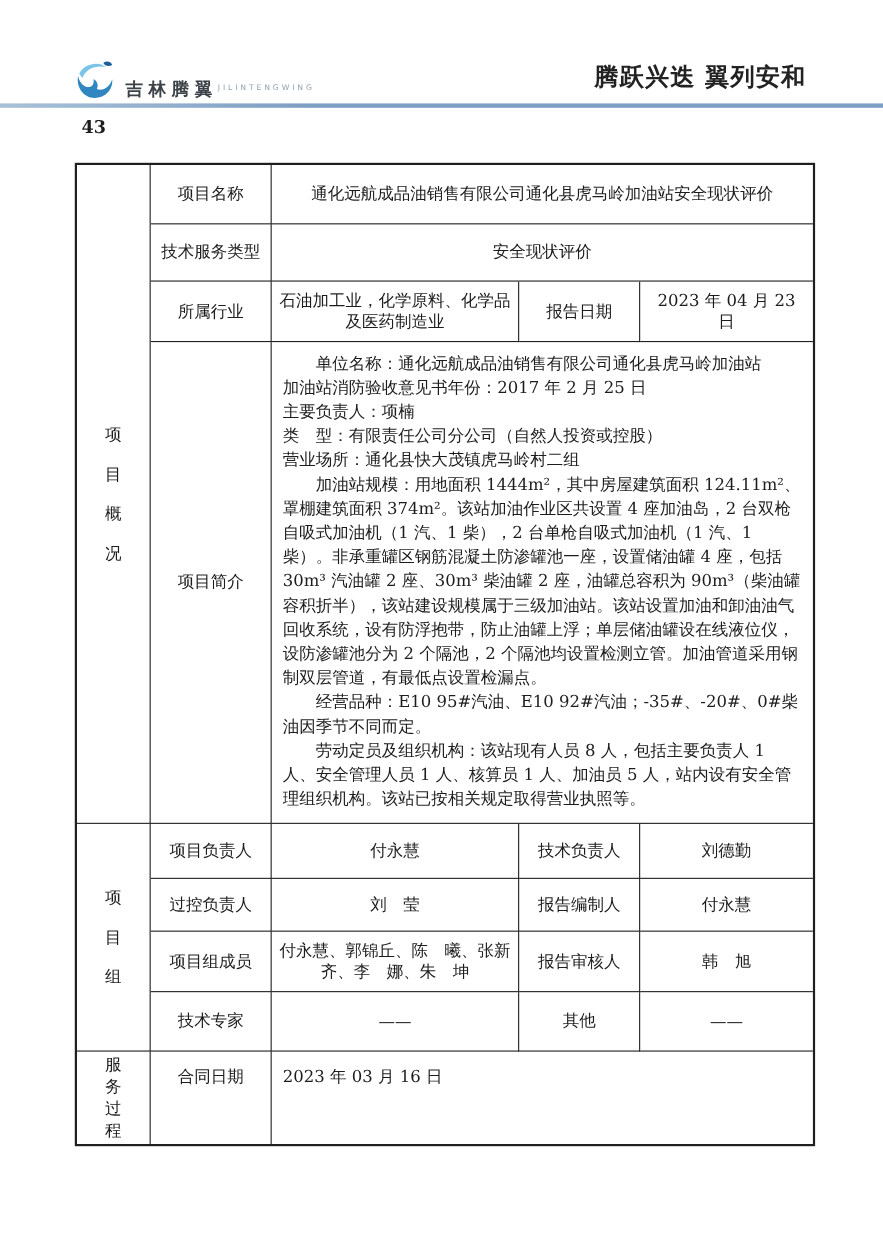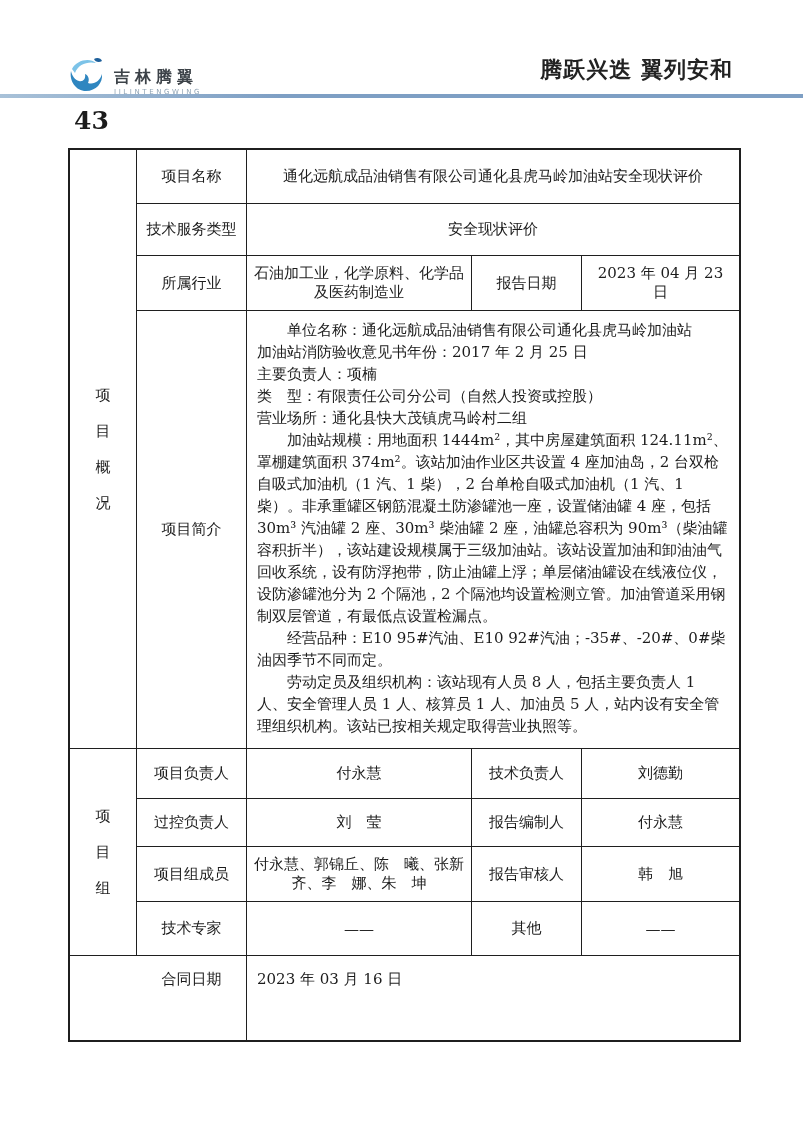--- a/index.html
+++ b/index.html
@@ -5,30 +5,30 @@
 <style>
   html,body{margin:0;padding:0;}
   body{
     width:803px;height:1135px;position:relative;background:#ffffff;
     font-family:"DejaVu Serif","Liberation Serif",serif;
     color:#1c1c1c;overflow:hidden;
   }
   
   .logo-wrap{position:absolute;left:66px;top:53px;display:flex;align-items:center;gap:8px;}
   .logo-icon{width:40px;height:40px;display:block;}
-  .logo-textcol{display:flex;flex-direction:column;line-height:1;margin-top:16px;}
+  .logo-textcol{display:flex;flex-direction:row;line-height:1;margin-top:16px;}
   .logo-cn{font-size:16px;font-weight:bold;color:#3c4248;letter-spacing:5px;font-family:"DejaVu Sans","Liberation Sans",sans-serif;}
   .logo-en{font-size:7px;color:#8fa3b4;letter-spacing:2.6px;margin-top:4px;font-family:"DejaVu Sans","Liberation Sans",sans-serif;}
   .slogan{
     position:absolute;right:70px;top:55px;font-size:22px;font-weight:bold;
     color:#222;letter-spacing:1px;
   }
   .head-rule{position:absolute;left:0;top:94px;width:803px;height:4px;
     background:linear-gradient(to right,#a8c1d8,#7e9fc4 35%,#7e9fc4);}
-  .page-num{position:absolute;left:74px;top:106px;font-size:25px;font-weight:bold;}
+  .page-num{position:absolute;left:74px;top:106px;font-size:16px;font-weight:bold;}
   
   .doc-table{
     position:absolute;left:68px;top:148px;width:669px;
     display:grid;
     grid-template-columns:67px 110px 225px 110px 157px;
     grid-template-rows:54px 52px 55px 438px 50px 48px 55px 54px 84px;
     border:2px solid #1f1f1f;
     font-size:15px;box-sizing:content-box;
   }
   .cell{
@@ -89,20 +89,23 @@
 <div class="page-num">43</div>
 
 <div class="doc-table">
 
   <div class="cell g-overview">
     <div class="vlabel">项目概况</div>
   </div>
   <div class="cell g-team">
     <div class="vlabel">项目组</div>
   </div>
+  <div class="cell g-process last-row">
+    <div class="vlabel tight">服务过程</div>
+  </div>
 
   <div class="cell l-name">项目名称</div>
   <div class="cell v-name last-col">通化远航成品油销售有限公司通化县虎马岭加油站安全现状评价</div>
 
   <div class="cell l-stype">技术服务类型</div>
   <div class="cell v-stype last-col">安全现状评价</div>
 
   <div class="cell l-industry">所属行业</div>
   <div class="cell v-industry">石油加工业，化学原料、化学品及医药制造业</div>
   <div class="cell l-rdate">报告日期</div>

